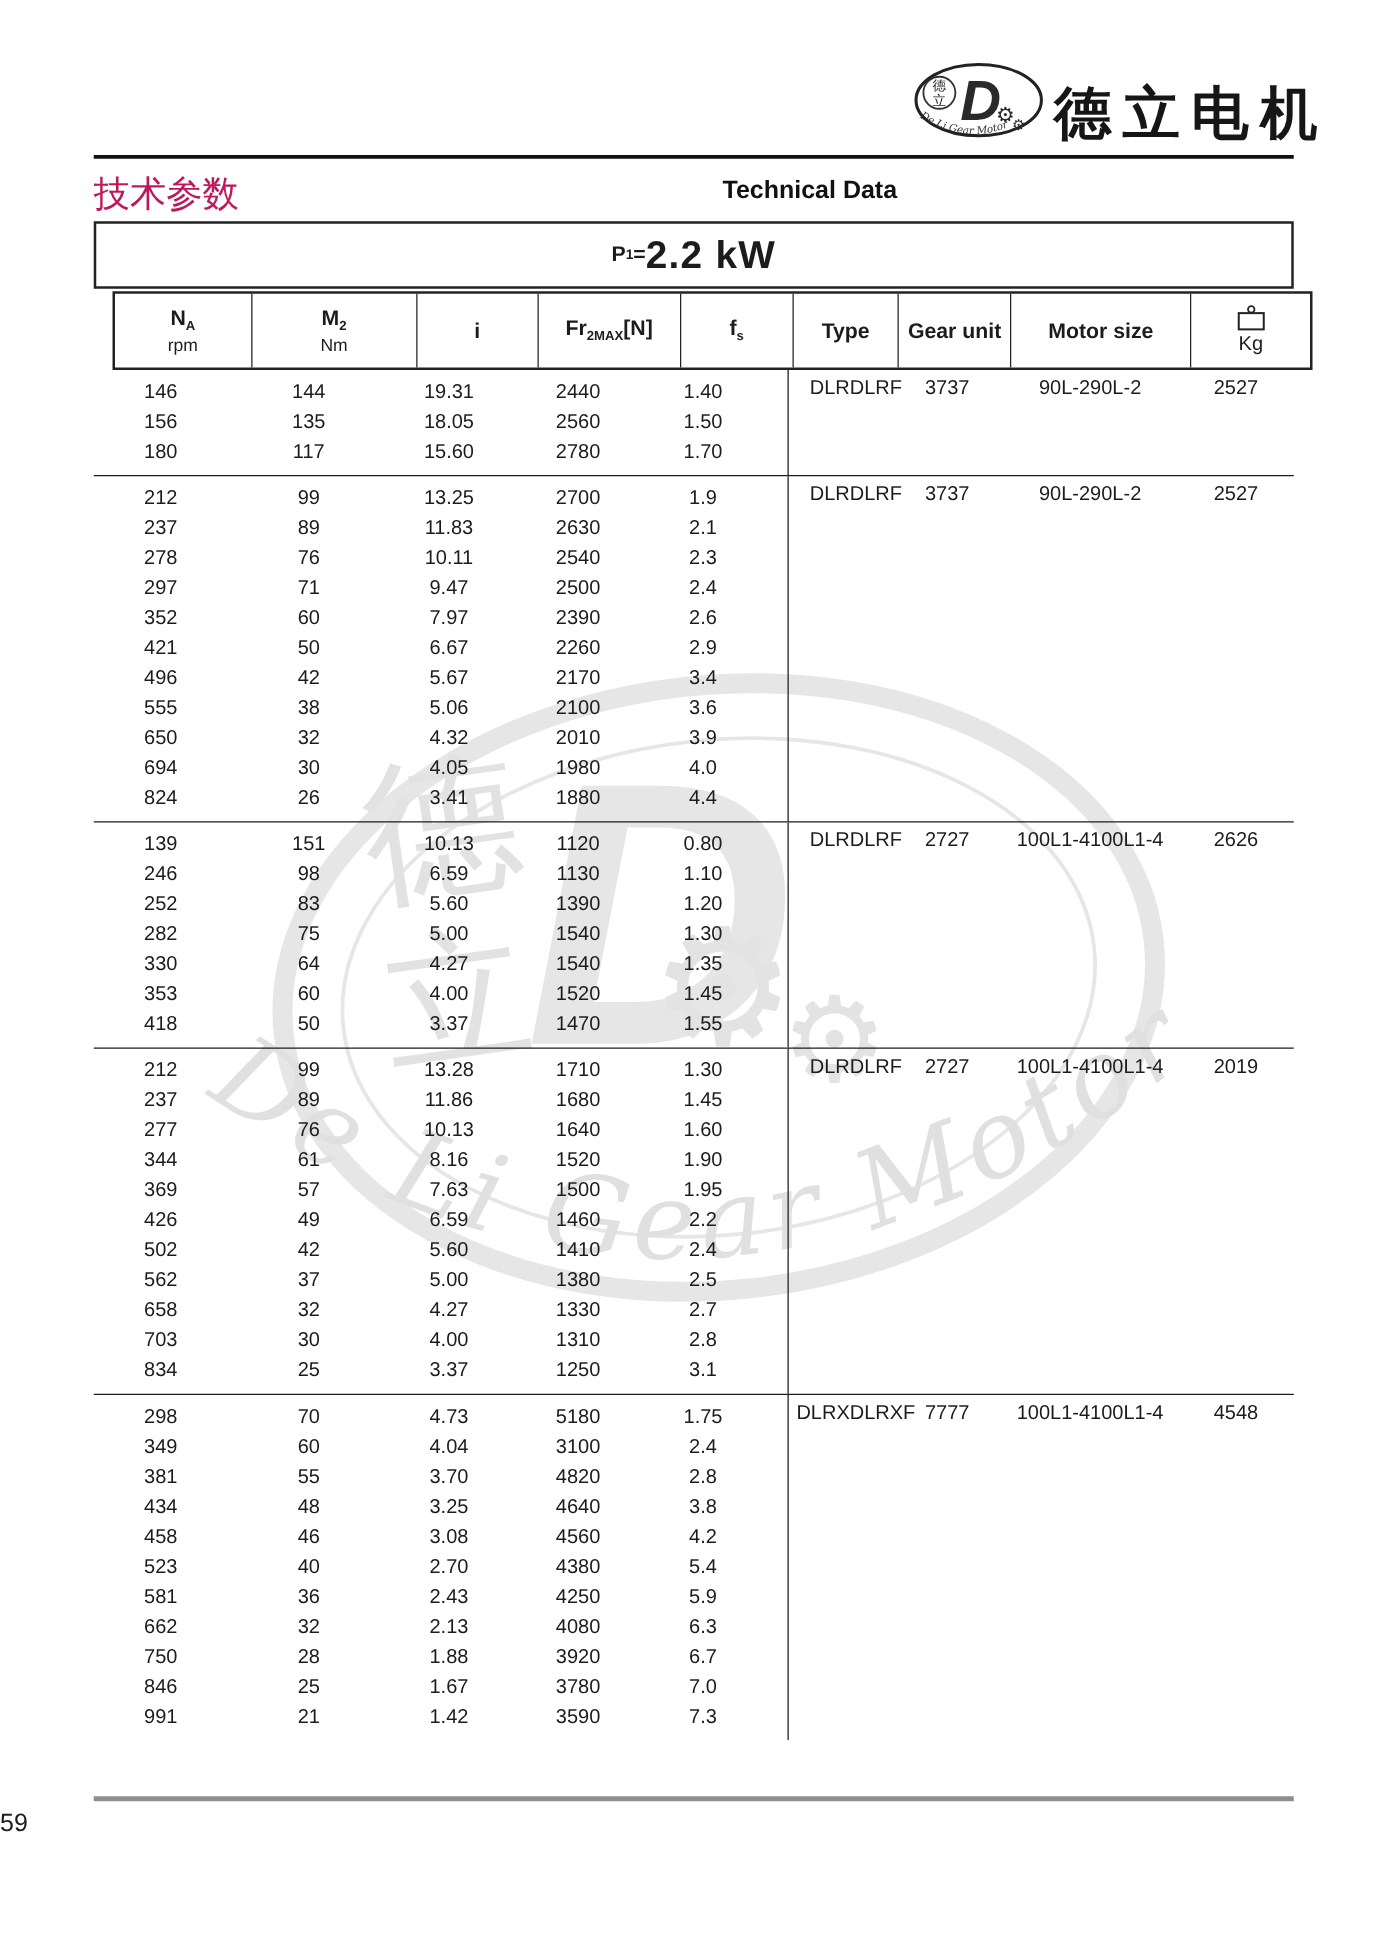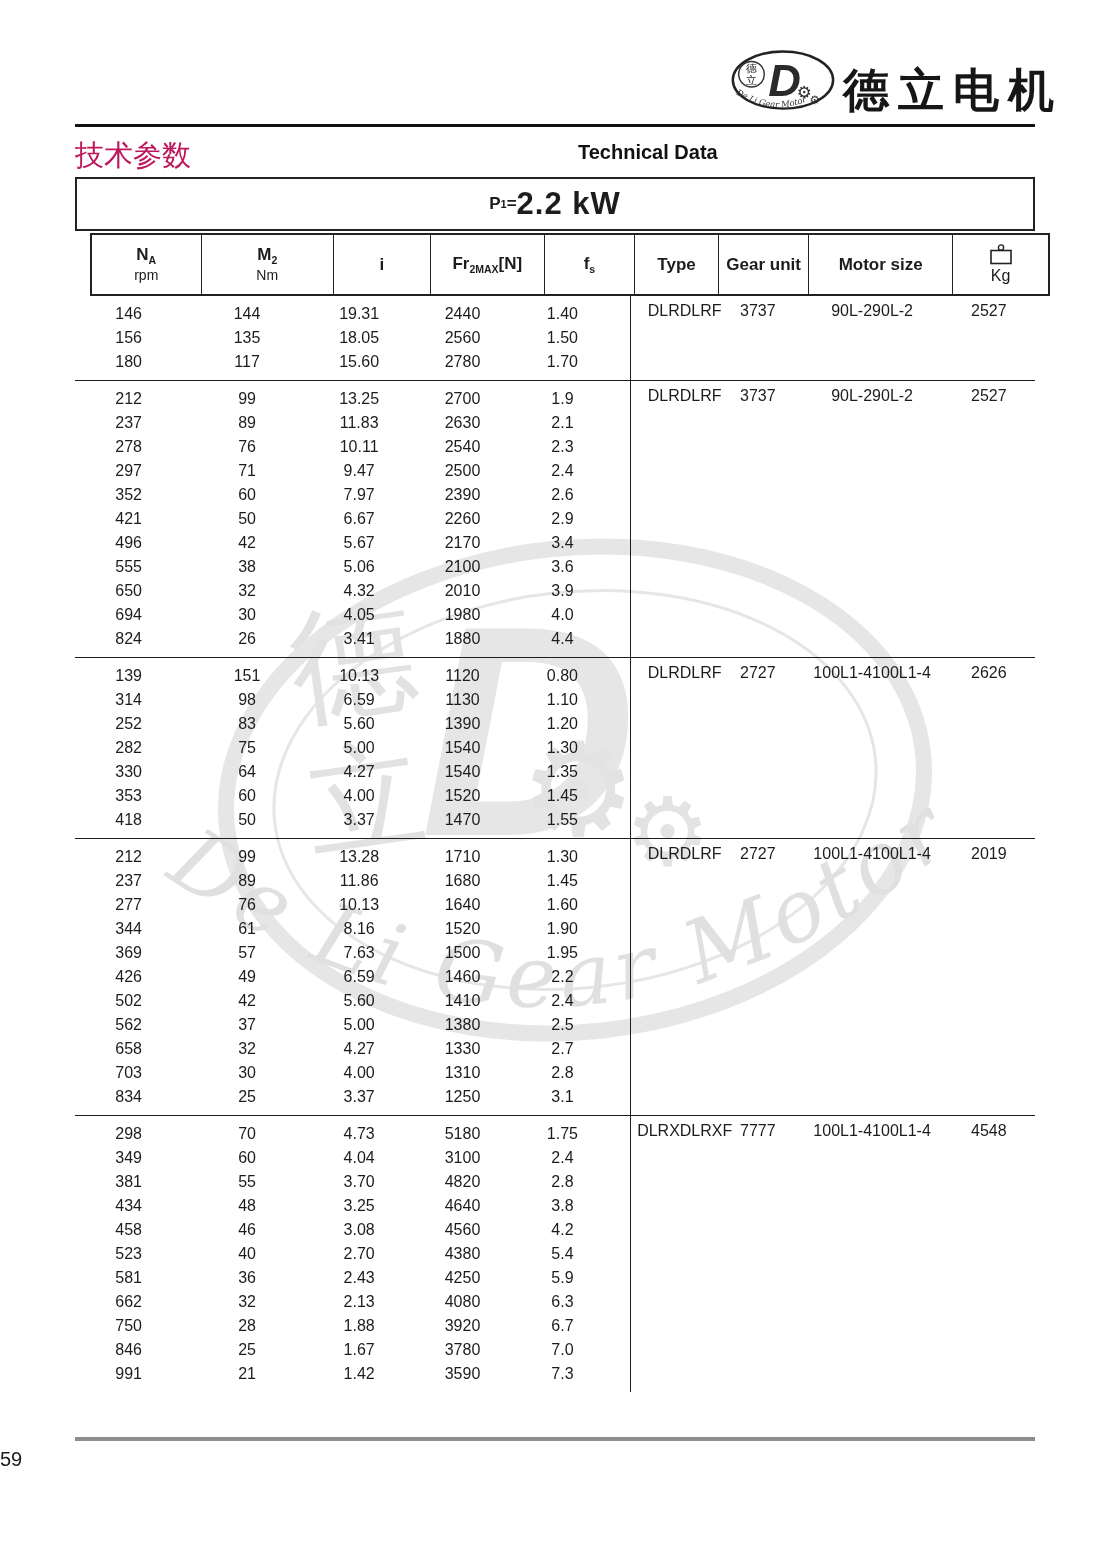--- a/index.html
+++ b/index.html
@@ -269,21 +269,21 @@
             </div>
           </div>
       </div>
       <div class="block">
         <div class="block-left">
             <div class="cell">139</div>
             <div class="cell">151</div>
             <div class="cell">10.13</div>
             <div class="cell">1120</div>
             <div class="cell">0.80</div>
-            <div class="cell">314</div>
+            <div class="cell">246</div>
             <div class="cell">98</div>
             <div class="cell">6.59</div>
             <div class="cell">1130</div>
             <div class="cell">1.10</div>
             <div class="cell">252</div>
             <div class="cell">83</div>
             <div class="cell">5.60</div>
             <div class="cell">1390</div>
             <div class="cell">1.20</div>
             <div class="cell">282</div>

